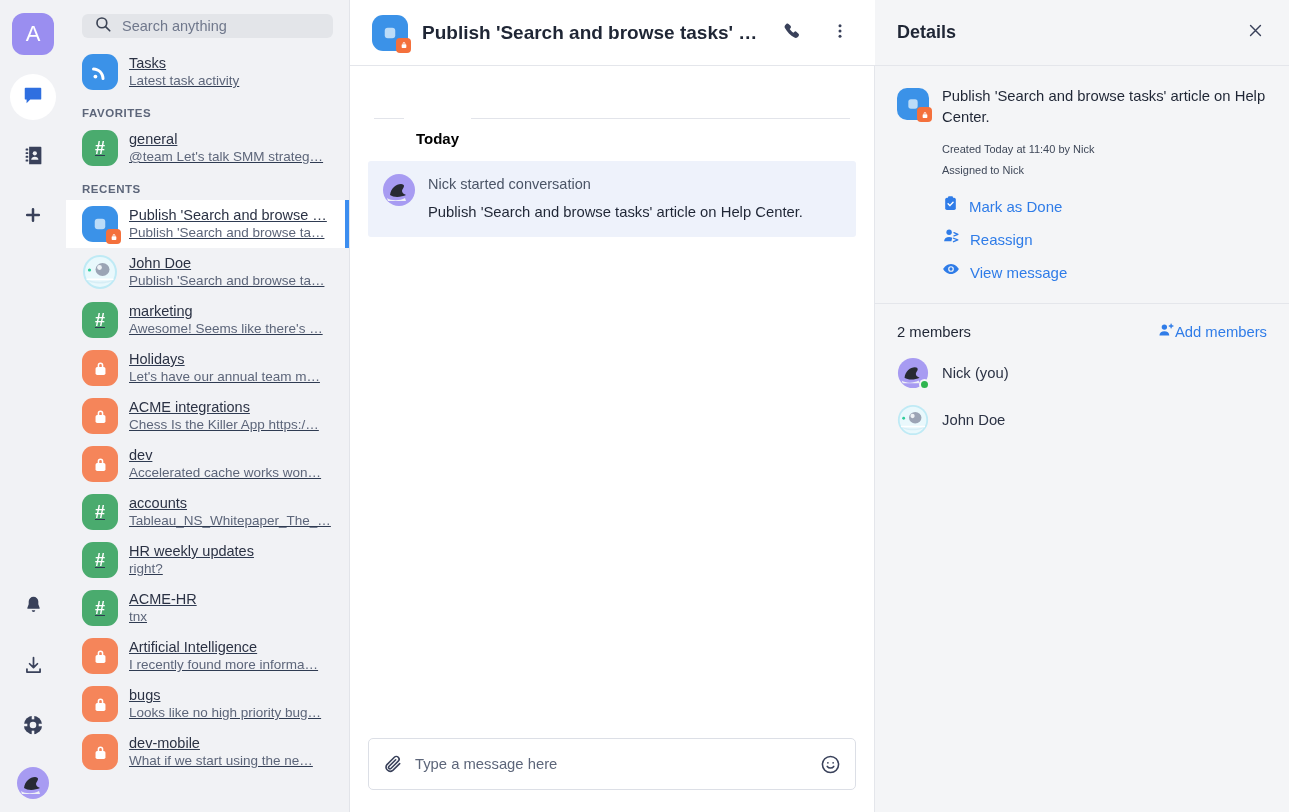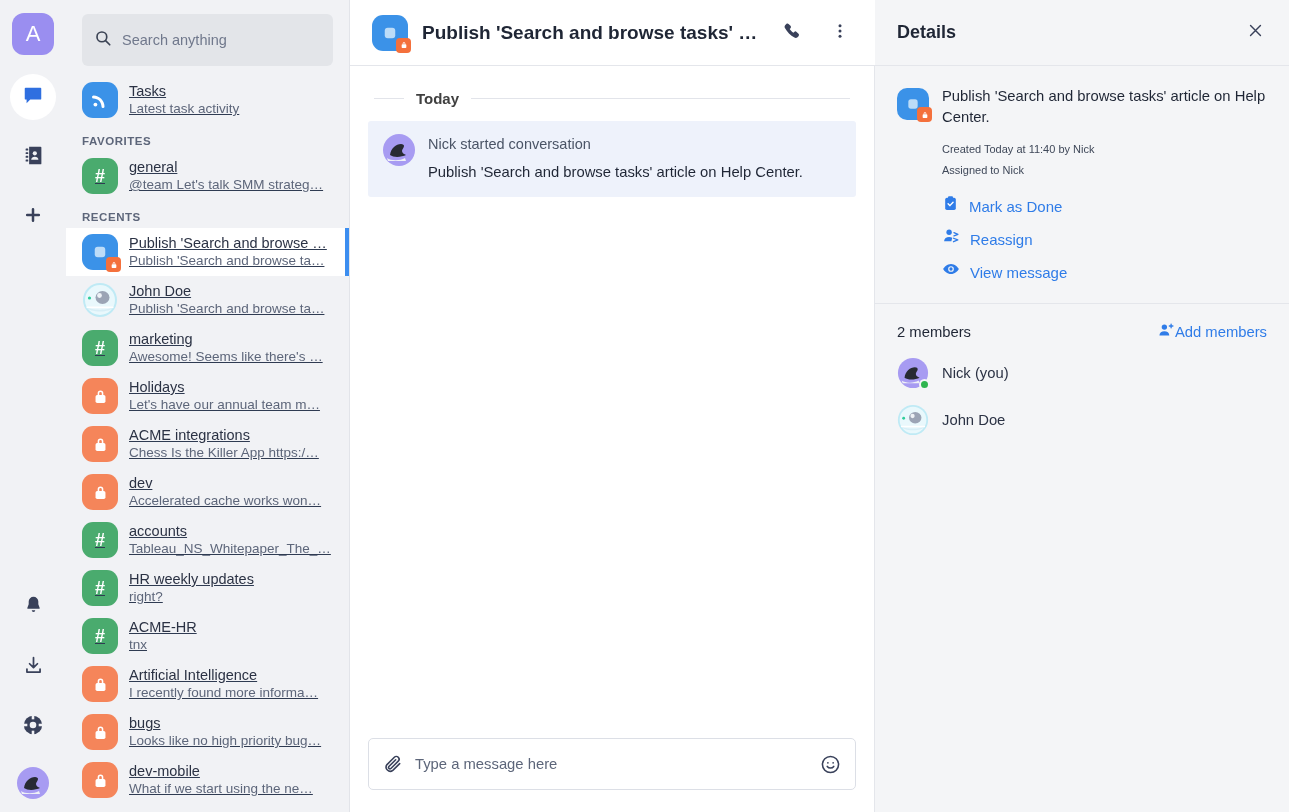--- a/index.html
+++ b/index.html
@@ -45,21 +45,21 @@
   
   .sidebar {
     width: 284px; flex: 0 0 284px; height: 812px;
     background: #f1f2f5;
     border-right: 1px solid #e2e4e9;
     display: flex; flex-direction: column;
     overflow: hidden;
   }
   .search-wrap { padding: 14px 16px 10px 16px; }
   .search-box {
-    height: 52px; background: #e3e5e9; border-radius: 6px;
+    height: 24px; background: #e3e5e9; border-radius: 6px;
     display: flex; align-items: center; padding: 0 12px; gap: 10px;
     cursor: text;
   }
   .search-box input {
     border: none; background: transparent; outline: none;
     font-family: "Liberation Sans", sans-serif;
     font-size: 14.5px; color: #5b6478; width: 100%;
   }
   .search-box input::placeholder { color: #70788c; }
 
@@ -119,21 +119,21 @@
 
   .chat {
     flex: 1; display: flex; flex-direction: column;
     background: #fff; min-height: 0;
     border-right: 1px solid #e4e6eb;
   }
   .msgs { flex: 1; padding: 0 18px; overflow: hidden; }
   .daysep { display: flex; align-items: center; gap: 12px; padding: 24px 6px 14px 6px; }
   .daysep .ln { height: 1px; background: #e2e4ea; flex: 1; }
   .daysep .ln.short { flex: 0 0 30px; }
-  .daysep .lbl { font-size: 15px; font-weight: 700; color: #404040; }
+  .daysep .lbl { font-size: 15px; font-weight: 700; color: #000000; margin-top: 40px; }
   .msg {
     display: flex; gap: 12px; background: #eef2fb;
     padding: 12px 14px 14px 14px; border-radius: 3px;
   }
   .msg-av { width: 34px; height: 34px; flex: 0 0 34px; }
   .msg-hd { display: flex; align-items: baseline; gap: 8px; }
   .msg-name { font-size: 14.5px; font-weight: 700; color: #2b3244; }
   .msg-time { font-size: 12.5px; color: #5d667a; }
   .msg-meta { font-size: 14.5px; color: #4a5466; line-height: 22px; }
   .msg-body { font-size: 14.8px; color: #1f2635; line-height: 22px; padding-top: 6px; }

